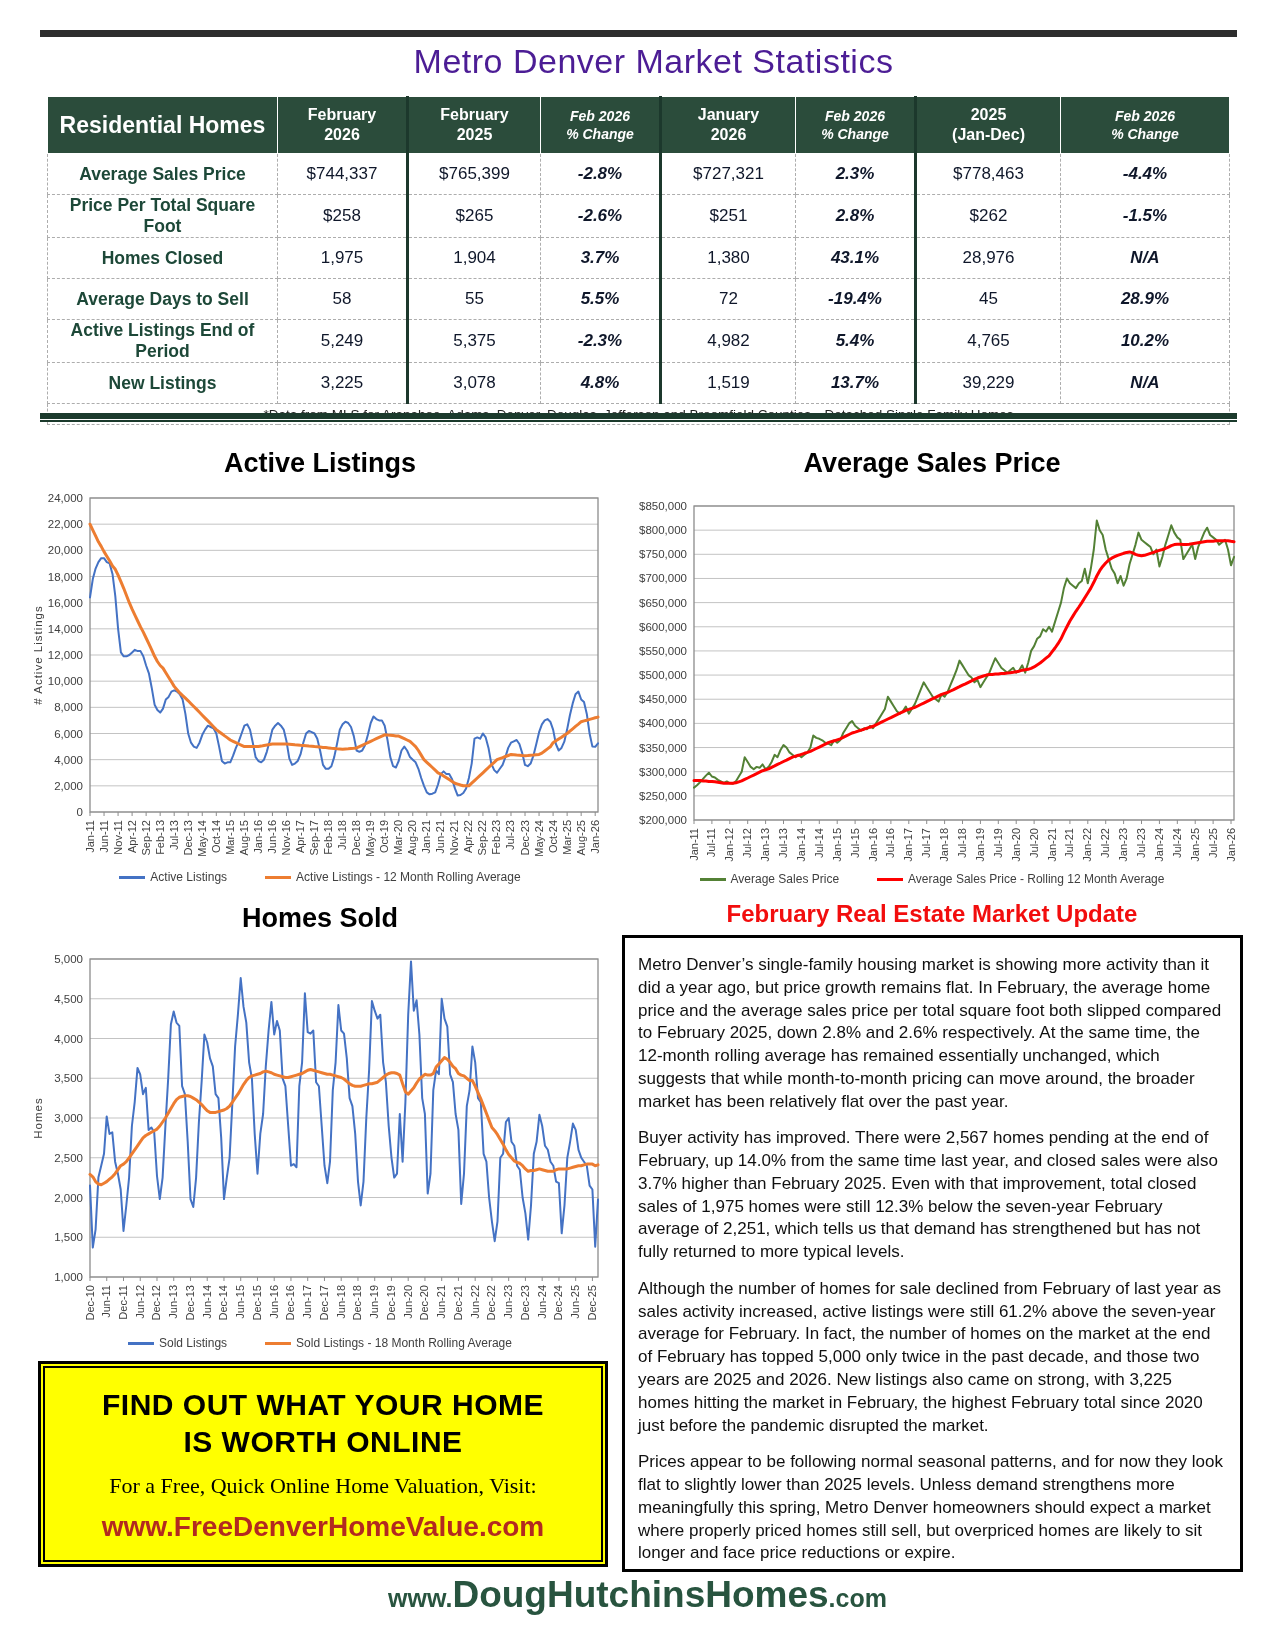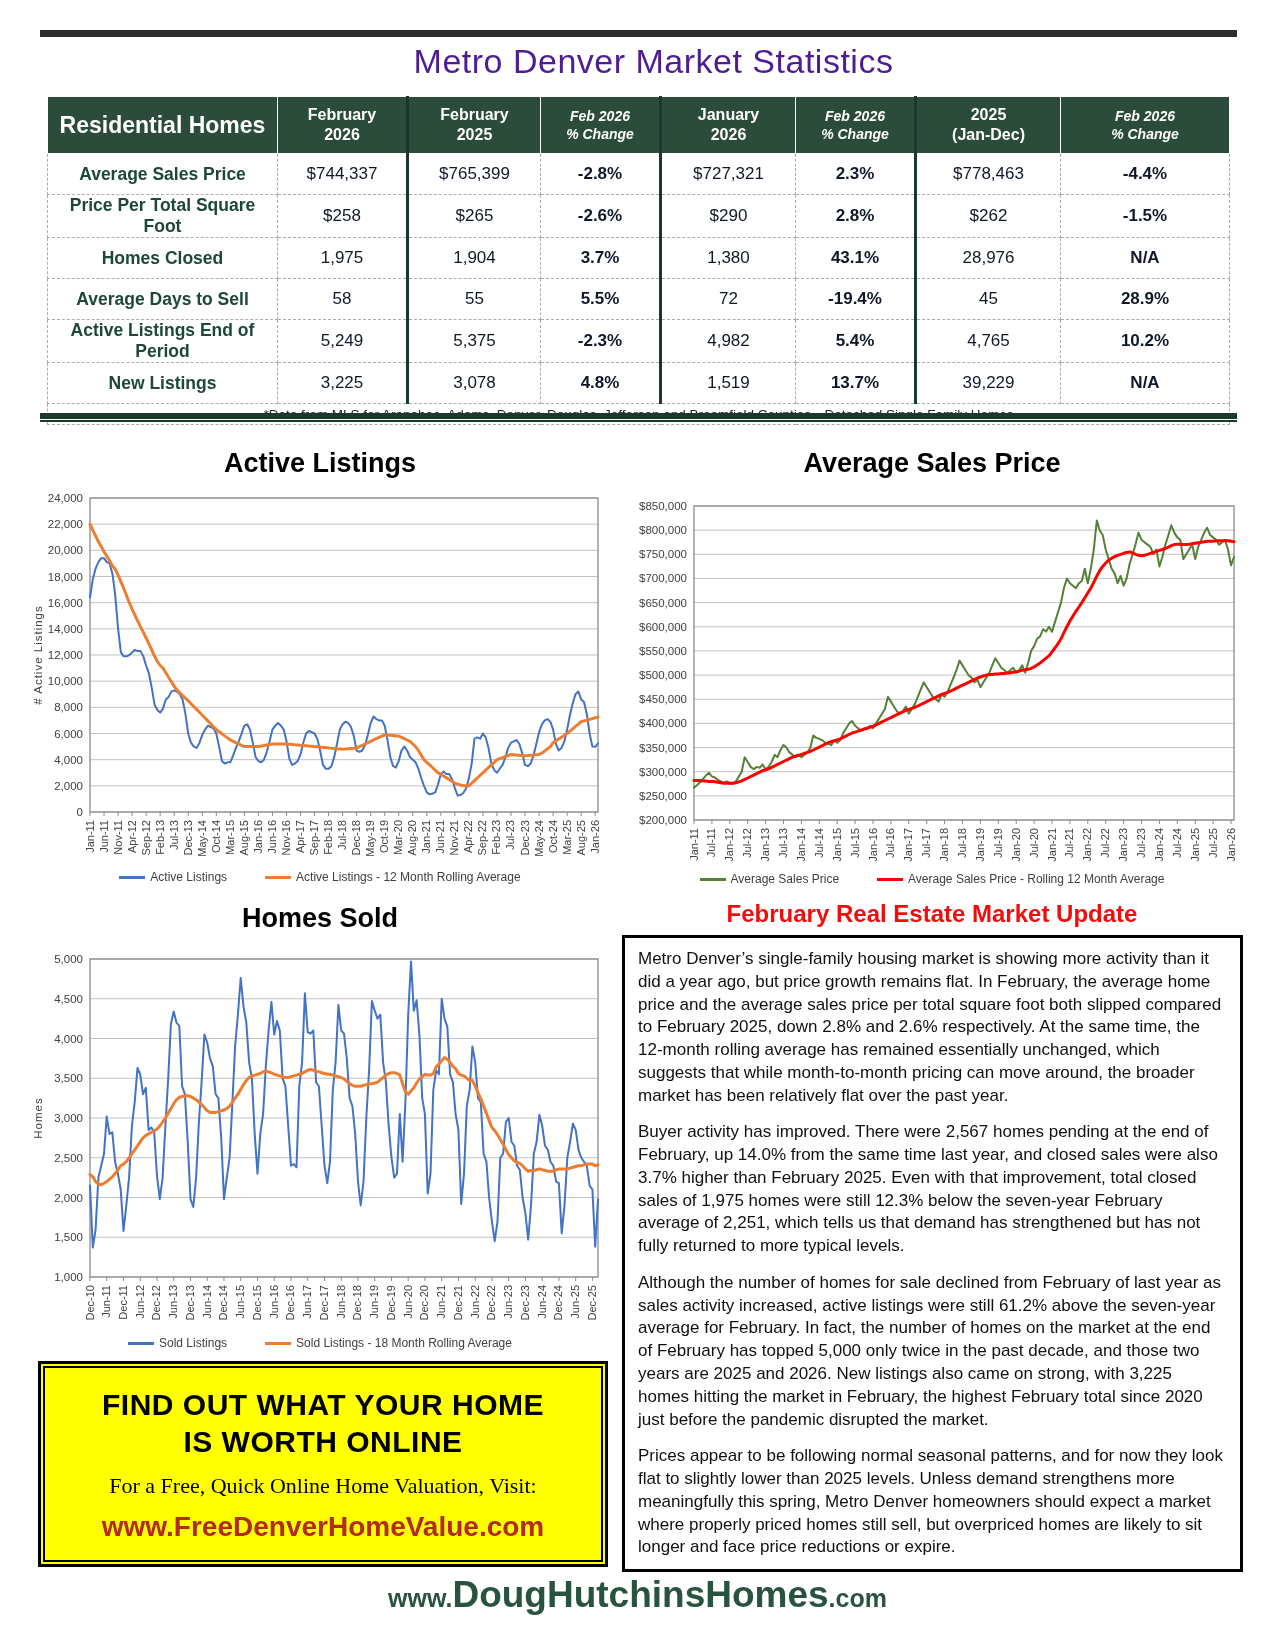--- a/index.html
+++ b/index.html
@@ -11,21 +11,21 @@
   
   .tbl-wrap{left:47px;top:96px;width:1182px;}
   table.stats{border-collapse:collapse;table-layout:fixed;width:1182px;}
   table.stats th,table.stats td{border:1px dashed #adadad;padding:0 4px;text-align:center;vertical-align:middle;overflow:hidden;}
   table.stats thead th{background:var(--header-green);color:#fff;border:1px dashed rgba(255,255,255,.5);height:56px;}
   th.hmain{font-size:23px;font-weight:bold;}
   th.hsmall{font-size:16px;font-weight:bold;line-height:1.25;}
   th.hpct{font-size:14px;font-weight:bold;font-style:italic;line-height:1.3;}
   td.rlabel{color:var(--label-green);font-weight:bold;font-size:17.5px;height:40px;}
   td.val{font-size:17px;color:#0f172a;}
-  td.pct{font-weight:bold;margin-left:24px;}
+  td.pct{font-weight:bold;font-style:italic;margin-left:24px;}
   .grp{border-left:3px solid #1c382c !important;}
   td.footnote{font-size:13.5px;height:20px;color:#222;}
   .green-rule{left:40px;top:413px;width:1197px;height:9px;
     background:linear-gradient(var(--rule-green) 0 6px,#fff 6px 7px,var(--rule-green) 7px 9px);}
   
   .chart-title{text-align:center;font-weight:bold;color:#000;}
   .ct-al{left:30px;top:448px;width:580px;font-size:27px;}
   .ct-asp{left:616px;top:448px;width:632px;font-size:27px;}
   .ct-hs{left:30px;top:903px;width:580px;font-size:27px;}
   .ct-update{left:616px;top:900px;width:632px;font-size:24px;color:var(--red-title);}
@@ -33,21 +33,21 @@
   #chart-asp{left:616px;top:486px;width:632px;height:380px;}
   #chart-hs{left:30px;top:945px;width:580px;height:388px;}
   .legend{display:flex;justify-content:center;align-items:center;gap:38px;font-size:12px;color:#404040;}
   .lg-al{left:30px;top:870px;width:580px;}
   .lg-asp{left:616px;top:872px;width:632px;}
   .lg-hs{left:30px;top:1336px;width:580px;}
   .legend .entry{display:flex;align-items:center;gap:5px;}
   .legend .sw{display:inline-block;width:26px;height:3px;}
   
   .update-box{left:622px;top:935px;width:621px;height:637px;border:3px solid #000;box-sizing:border-box;
-    padding:10px 13px;font-size:17px;line-height:1.34;color:#101010;}
+    padding:16px 13px;font-size:17px;line-height:1.34;color:#101010;}
   .update-box p{margin:0 0 14px 0;}
   
   .banner{left:38px;top:1361px;width:570px;height:206px;border:3px solid #000;box-sizing:border-box;background:var(--yellow);}
   .banner-inner{position:absolute;left:2px;top:2px;right:2px;bottom:2px;border:2px solid #000;background:var(--yellow);
     display:flex;flex-direction:column;align-items:center;justify-content:center;gap:12px;text-align:center;}
   .banner-head{font-size:30px;font-weight:bold;color:#000;line-height:1.25;letter-spacing:.5px;}
   .banner-sub{font-family:"Liberation Serif","DejaVu Serif",serif;font-size:22px;color:#000;}
   .banner-url{font-size:28px;font-weight:bold;color:var(--url-red);}
   
   .footer{left:0;top:1574px;width:1275px;text-align:center;color:var(--footer-green);font-weight:bold;}
@@ -96,21 +96,21 @@
             <td class="val grp">$727,321</td>
             <td class="val pct">2.3%</td>
             <td class="val grp">$778,463</td>
             <td class="val pct">-4.4%</td>
           </tr>
           <tr>
             <td class="rlabel">Price Per Total Square Foot</td>
             <td class="val">$258</td>
             <td class="val grp">$265</td>
             <td class="val pct">-2.6%</td>
-            <td class="val grp">$290</td>
+            <td class="val grp">$251</td>
             <td class="val pct">2.8%</td>
             <td class="val grp">$262</td>
             <td class="val pct">-1.5%</td>
           </tr>
           <tr>
             <td class="rlabel">Homes Closed</td>
             <td class="val">1,975</td>
             <td class="val grp">1,904</td>
             <td class="val pct">3.7%</td>
             <td class="val grp">1,380</td>

